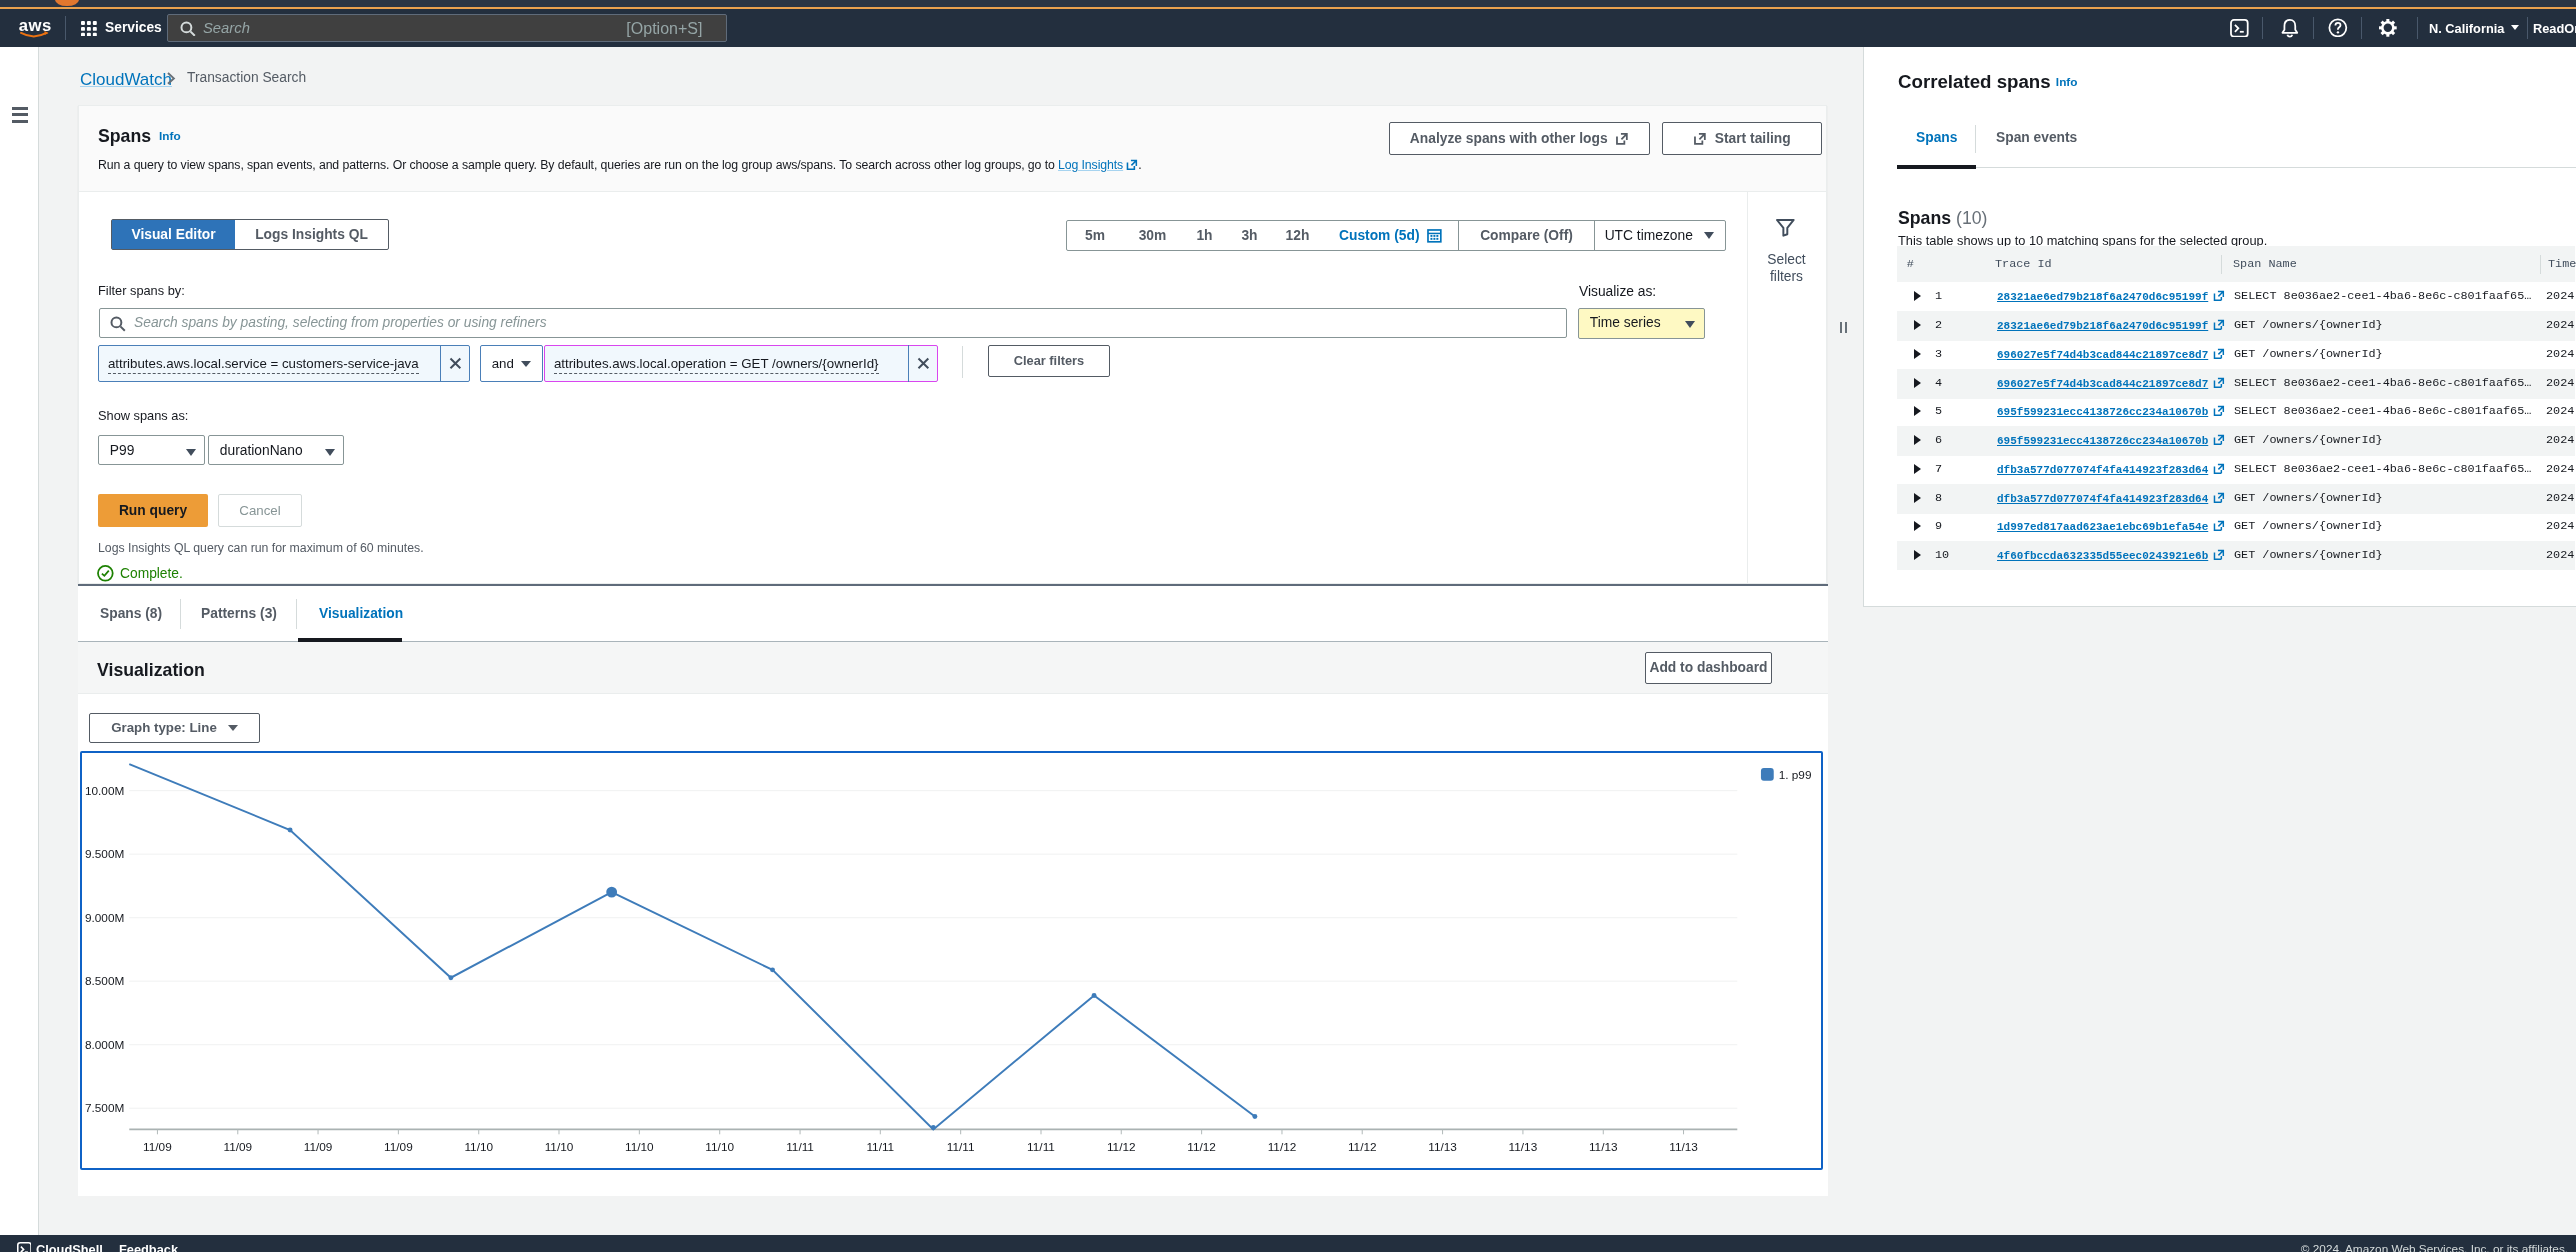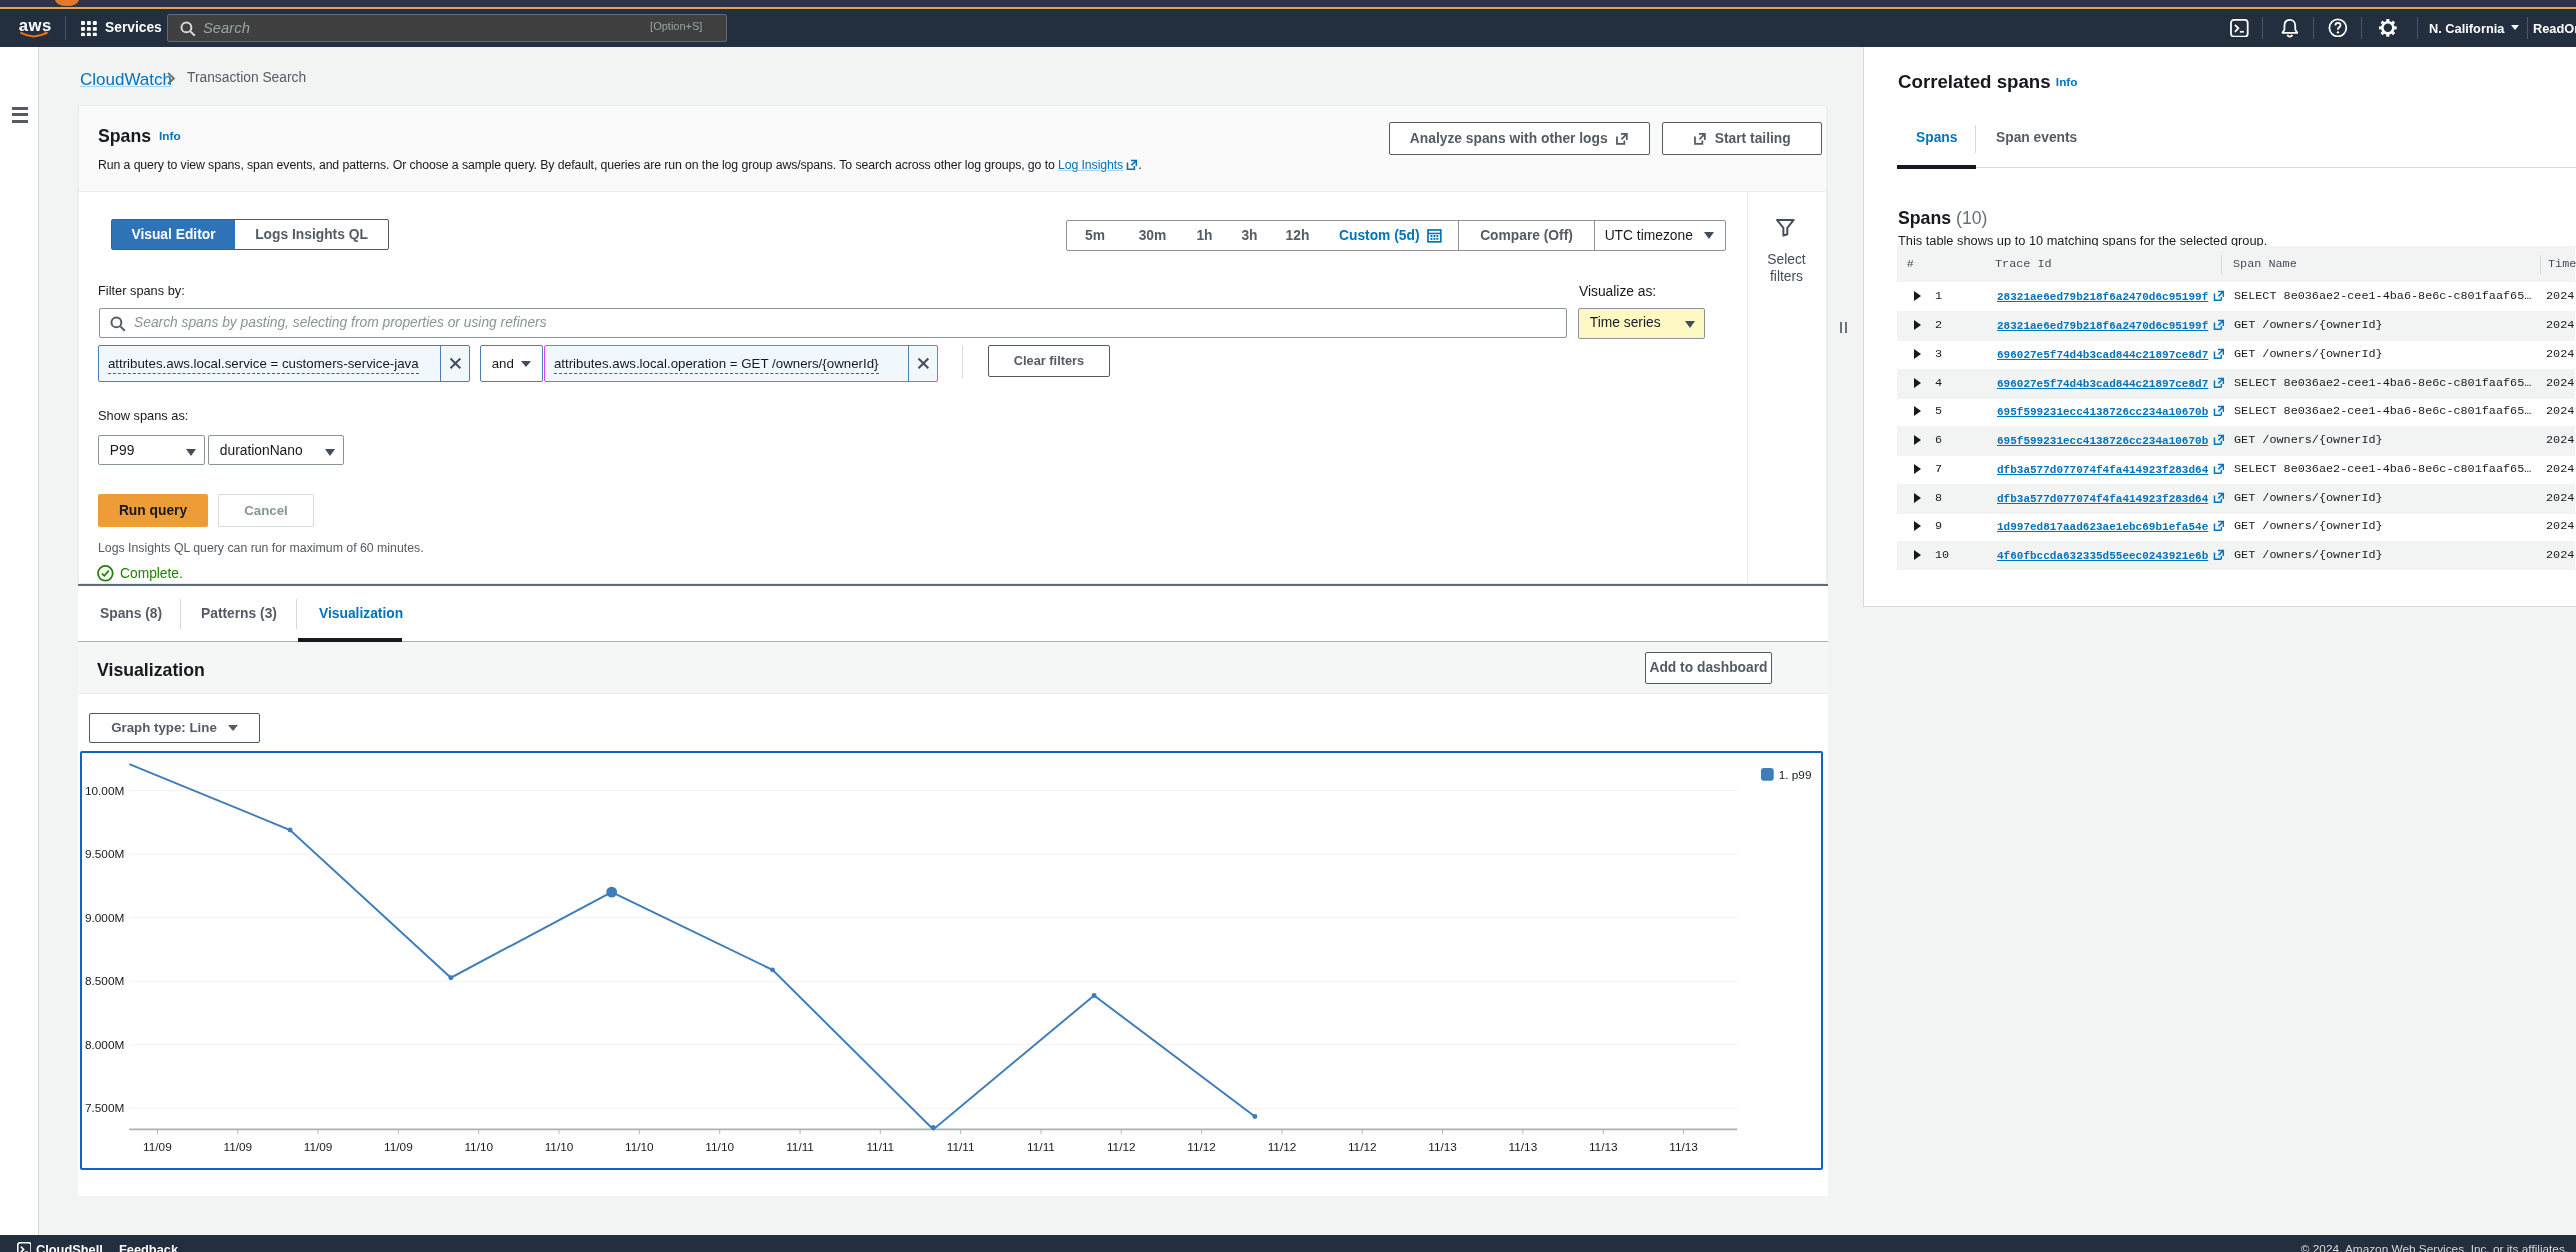--- a/index.html
+++ b/index.html
@@ -41,21 +41,21 @@
       </g>
   </svg>
   <div class="abs" style="left:105px;top:10.8px;color:#fff;font-weight:700;font-size:13.8px;">Services</div>
 
   <div class="abs" style="left:167px;top:4.9px;width:560px;height:28.6px;background:#404040;border:1px solid #5f6b7a;border-radius:2px;">
     <svg class="abs" style="left:11.8px;top:5.9px;" width="15.8" height="15.8" viewBox="0 0 16 16">
         <circle cx="6.5" cy="6.5" r="5" fill="none" stroke="#d5dbdb" stroke-width="2"></circle>
         <line x1="10.5" y1="10.5" x2="15" y2="15" stroke="#d5dbdb" stroke-width="2"></line>
       </svg>
     <div class="abs" style="left:35px;top:4.9px;font-size:14.8px;font-style:italic;color:#95a5a6;">Search</div>
-    <div class="abs" style="right:23.6px;top:4.9px;font-size:11px;color:#95a5a6;">[Option+S]</div>
+    <div class="abs" style="right:23.6px;top:4.9px;font-size:16px;color:#95a5a6;">[Option+S]</div>
   </div>
 
   <svg class="abs" style="left:2230px;top:9.8px;" width="18.7" height="18.7" viewBox="0 0 19 19">
       <rect x="1" y="1" width="17" height="17" rx="3" fill="none" stroke="#fff" stroke-width="1.8"></rect>
       <path d="M5 6 L8.5 9.5 L5 13" fill="none" stroke="#fff" stroke-width="1.8"></path>
       <line x1="10" y1="13" x2="14" y2="13" stroke="#fff" stroke-width="1.8"></line>
     </svg>
   <div class="abs" style="left:2262px;top:7.9px;width:1px;height:22.6px;background:#49586b;"></div>
   <svg class="abs" style="left:2280px;top:8.9px;" width="19.7" height="20.7" viewBox="0 0 20 21">
       <path d="M10 2 C6.5 2 4.5 4.5 4.5 8 L4.5 12 L2.5 15 L17.5 15 L15.5 12 L15.5 8 C15.5 4.5 13.5 2 10 2 Z" fill="none" stroke="#fff" stroke-width="1.8" stroke-linejoin="round"></path>
@@ -196,21 +196,21 @@
 <div class="abs" style="left:98px;top:435px;width:107px;height:29.5px;border:1px solid #879596;border-radius:2px;background:#fff;">
   <div class="abs" style="left:10.8px;top:6.9px;font-size:13.8px;">P99</div>
   <span class="caret abs" style="right:7.9px;top:12.8px;border-left-width:5.9px;border-right-width:5.9px;border-top-width:7.9px;"></span>
 </div>
 <div class="abs" style="left:208px;top:435px;width:136px;height:29.5px;border:1px solid #879596;border-radius:2px;background:#fff;">
   <div class="abs" style="left:10.8px;top:6.9px;font-size:13.8px;">durationNano</div>
   <span class="caret abs" style="right:7.9px;top:12.8px;border-left-width:5.9px;border-right-width:5.9px;border-top-width:7.9px;"></span>
 </div>
 
 <div class="abs" style="left:98px;top:494px;width:110px;height:33px;background:#ed9c37;border-radius:2px;color:#16191f;font-weight:700;font-size:13.8px;display:flex;align-items:center;justify-content:center;">Run query</div>
-<div class="abs" style="left:218px;top:494px;width:96px;height:33px;border:1px solid #d5dbdb;border-radius:2px;background:#fff;color:#879596;font-weight:700;font-size:13.3px;display:flex;align-items:center;justify-content:center;">Cancel</div>
+<div class="abs" style="left:218px;top:494px;width:84px;height:33px;border:1px solid #d5dbdb;border-radius:2px;background:#fff;color:#879596;font-weight:400;font-size:13.3px;display:flex;align-items:center;justify-content:center;">Cancel</div>
 <div class="abs" style="left:98px;top:541px;font-size:12.3px;color:#545b64;">Logs Insights QL query can run for maximum of 60 minutes.</div>
 <svg class="abs" style="left:97px;top:565px;" width="16.7" height="16.7" viewBox="0 0 17 17">
     <circle cx="8.5" cy="8.5" r="7.5" fill="none" stroke="#1d8102" stroke-width="1.8"></circle>
     <path d="M5 8.7 L7.5 11 L12 5.8" fill="none" stroke="#1d8102" stroke-width="1.8"></path>
   </svg>
 <div class="abs" style="left:120px;top:566px;font-size:13.8px;color:#1d8102;">Complete.</div>
 
 <div class="abs" style="left:78px;top:584px;width:1750px;height:612px;background:#fff;"></div>
 <div class="abs" style="left:78px;top:584px;width:1750px;height:1.5px;background:#5f6b7a;"></div>
 

